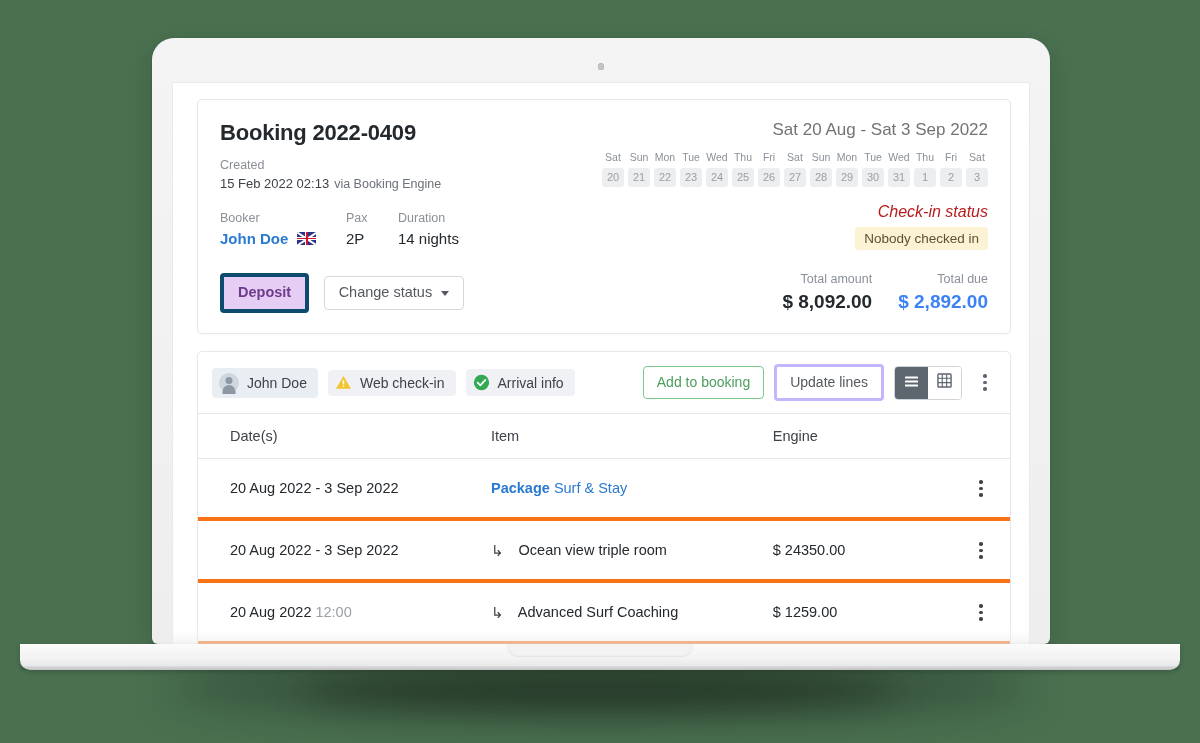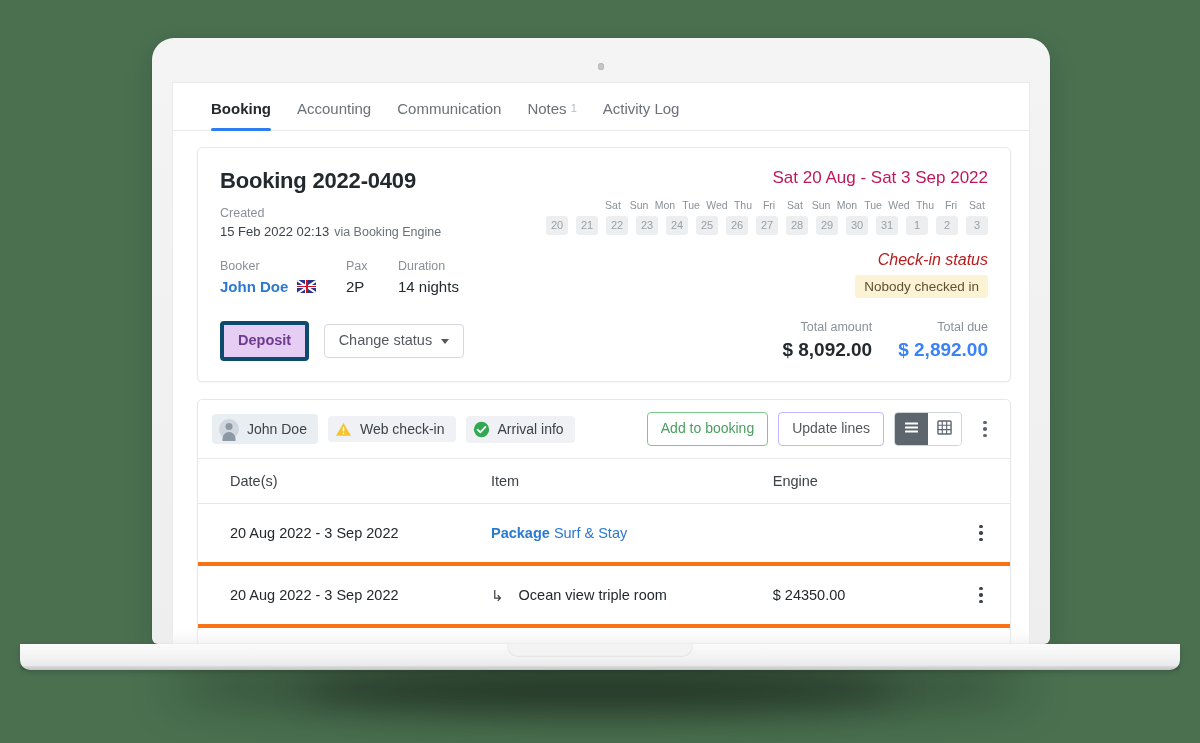--- a/index.html
+++ b/index.html
@@ -193,21 +193,21 @@
     margin-top: 4px;
   }
   .created-value .via {
     color: #6b7178;
     font-size: 12.5px;
     margin-left: 5px;
   }
 
   .daterange {
     font-size: 17px;
-    color: #be185d;
+    color: #737373;
     text-align: right;
     font-weight: normal;
   }
 
   .calstrip { margin-top: 11px; }
   .cal-row {
     display: flex;
     gap: 4px;
     justify-content: flex-end;
   }
@@ -220,21 +220,21 @@
   .cal-day {
     width: 22px;
     height: 19px;
     line-height: 19px;
     text-align: center;
     font-size: 11px;
     color: #9aa0a6;
     background: #eceef0;
     border-radius: 3px;
   }
-  .cal-row.days { margin-top: 5px; gap: 8px; }
+  .cal-row.days { margin-top: 5px; }
 
   .meta-row {
     display: flex;
     align-items: flex-start;
     margin-top: 20px;
     gap: 0;
   }
   .meta-col { margin-right: 26px; }
   .meta-col.booker { min-width: 100px; }
   .meta-col.pax { min-width: 32px; margin-right: 20px; }
@@ -401,21 +401,21 @@
 
   .tool-right { display: flex; align-items: center; gap: 10px; }
   .btn-add {
     border: 1px solid #7dc98c;
     color: #4a9e5f;
     background: #fff;
     font-size: 14px;
     padding: 8px 13px;
   }
   .btn-update {
-    border: 1px solid #c4b5fd;
+    border: 3px solid #c4b5fd;
     color: #55595f;
     background: #fff;
     font-size: 14px;
     padding: 8px 13px;
   }
   .seg {
     display: flex;
     border: 1px solid #cfd4d9;
     border-radius: 4px;
     overflow: hidden;
@@ -489,37 +489,20 @@
 <div class="scene">
 
   <div class="laptop-shadow"></div>
   <div class="laptop-shadow-2"></div>
 
   <div class="laptop-lid">
     <div class="camera-dot"></div>
 
     <div class="screen">
 
-      <div class="tabbar">
-        <div class="tab active">
-          <span>Booking</span>
-        </div>
-        <div class="tab">
-          <span>Accounting</span>
-        </div>
-        <div class="tab">
-          <span>Communication</span>
-        </div>
-        <div class="tab">
-          <span>Notes</span><span class="tab-badge">1</span>
-        </div>
-        <div class="tab">
-          <span>Activity Log</span>
-        </div>
-      </div>
 
       <div class="canvas">
 
         <div class="card">
           <div class="summary">
 
             <div class="summary-top">
               <div class="summary-left">
                 <div class="booking-title">Booking 2022-0409</div>
                 <div class="created-label">Created</div>

